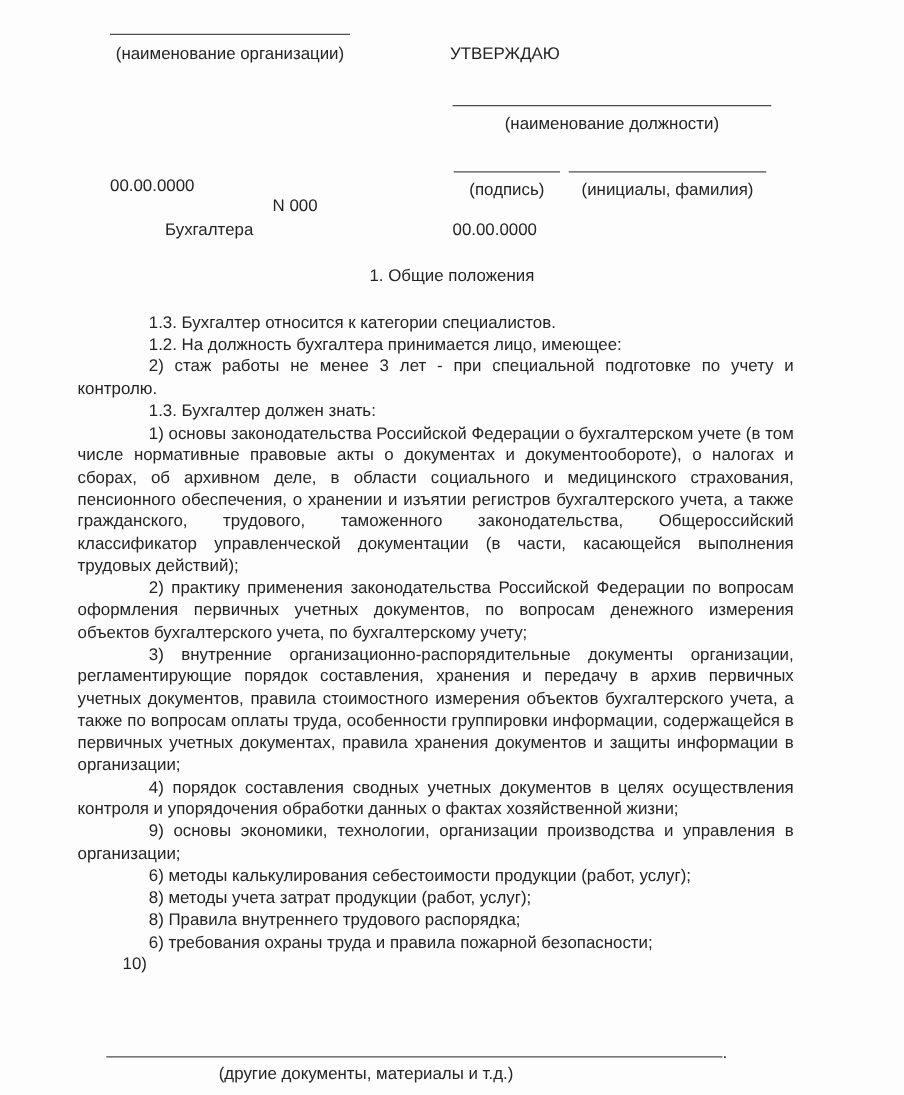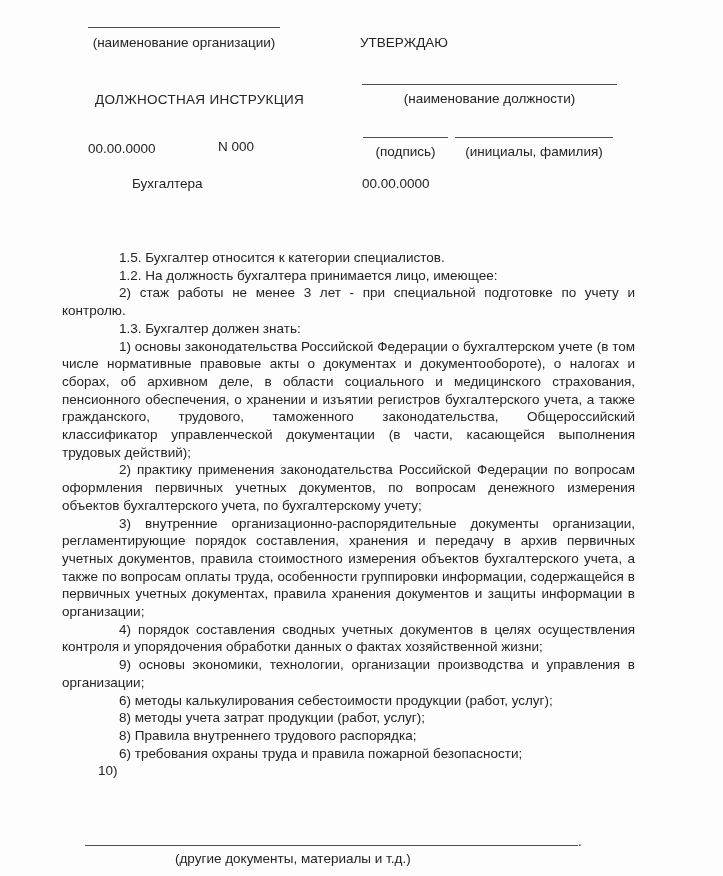--- a/index.html
+++ b/index.html
@@ -68,39 +68,39 @@
 </head>
 <body>
 
 <div class="page">
 
   <div class="rule" style="left:88px; top:27px; width:192px;"></div>
   <div class="abs caption center" style="left:88px; top:35px; width:192px;">(наименование организации)</div>
 
   <div class="abs" style="left:360px; top:35px;">УТВЕРЖДАЮ</div>
 
-  <div class="abs doc-title" style="left:95px; top:92px;">ДОЛЖНОСТНАЯ ИНСТРУКЦИЯ</div>
 
   <div class="rule" style="left:362px; top:84px; width:255px;"></div>
   <div class="abs caption center" style="left:362px; top:91px; width:255px;">(наименование должности)</div>
 
   <div class="abs" style="left:88px; top:141px;">00.00.0000</div>
-  <div class="abs" style="left:218px; top:139px;">N 000</div>
+  <div class="abs" style="left:218px; top:157px;">N 000</div>
 
   <div class="rule" style="left:363px; top:137px; width:85px;"></div>
   <div class="rule" style="left:455px; top:137px; width:158px;"></div>
   <div class="abs caption center" style="left:363px; top:144px; width:85px;">(подпись)</div>
   <div class="abs caption center" style="left:455px; top:144px; width:158px;">(инициалы, фамилия)</div>
 
   <div class="abs" style="left:132px; top:176px;">Бухгалтера</div>
   <div class="abs" style="left:362px; top:176px;">00.00.0000</div>
 
+  <div class="heading">1. Общие положения</div>
 
   <div class="body-text">
-    <p>1.5. Бухгалтер относится к категории специалистов.</p>
+    <p>1.3. Бухгалтер относится к категории специалистов.</p>
     <p>1.2. На должность бухгалтера принимается лицо, имеющее:</p>
     <p>2) стаж работы не менее 3 лет - при специальной подготовке по учету и контролю.</p>
     <p>1.3. Бухгалтер должен знать:</p>
     <p>1) основы законодательства Российской Федерации о бухгалтерском учете (в том числе нормативные правовые акты о документах и документообороте), о налогах и сборах, об архивном деле, в области социального и медицинского страхования, пенсионного обеспечения, о хранении и изъятии регистров бухгалтерского учета, а также гражданского, трудового, таможенного законодательства, Общероссийский классификатор управленческой документации (в части, касающейся выполнения трудовых действий);</p>
     <p>2) практику применения законодательства Российской Федерации по вопросам оформления первичных учетных документов, по вопросам денежного измерения объектов бухгалтерского учета, по бухгалтерскому учету;</p>
     <p>3) внутренние организационно-распорядительные документы организации, регламентирующие порядок составления, хранения и передачу в архив первичных учетных документов, правила стоимостного измерения объектов бухгалтерского учета, а также по вопросам оплаты труда, особенности группировки информации, содержащейся в первичных учетных документах, правила хранения документов и защиты информации в организации;</p>
     <p>4) порядок составления сводных учетных документов в целях осуществления контроля и упорядочения обработки данных о фактах хозяйственной жизни;</p>
     <p>9) основы экономики, технологии, организации производства и управления в организации;</p>
     <p>6) методы калькулирования себестоимости продукции (работ, услуг);</p>
     <p>8) методы учета затрат продукции (работ, услуг);</p>

